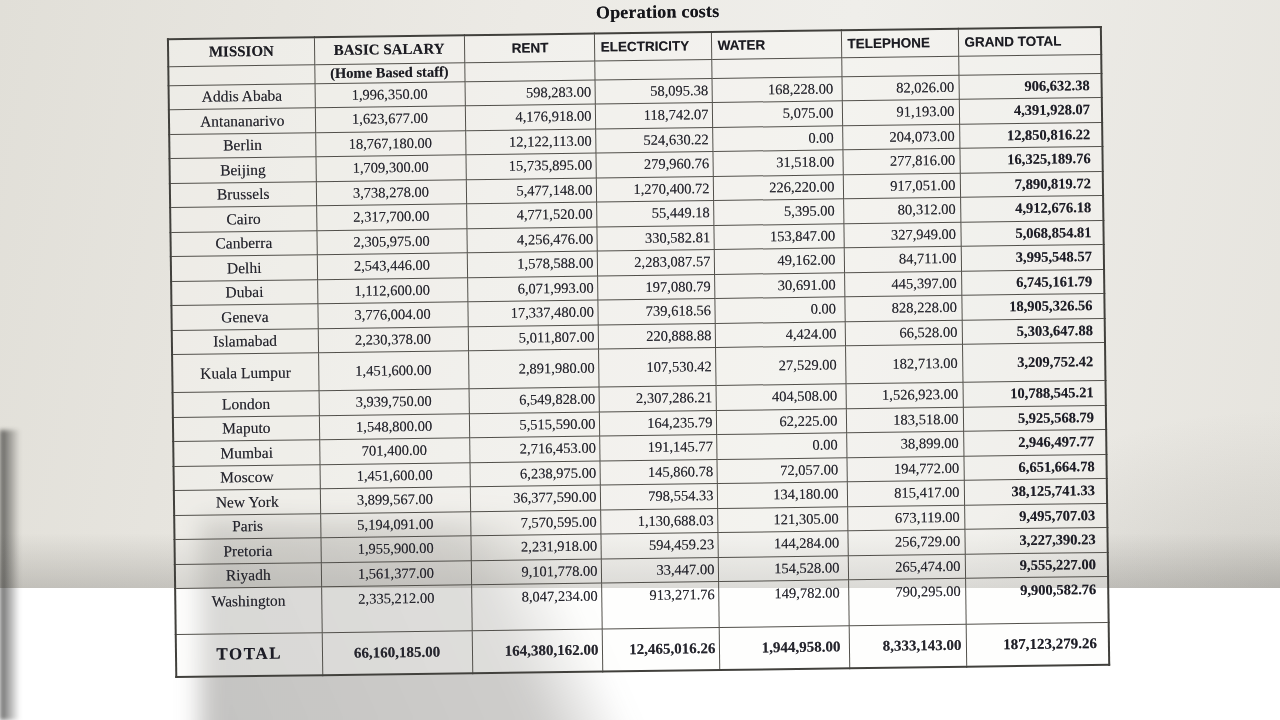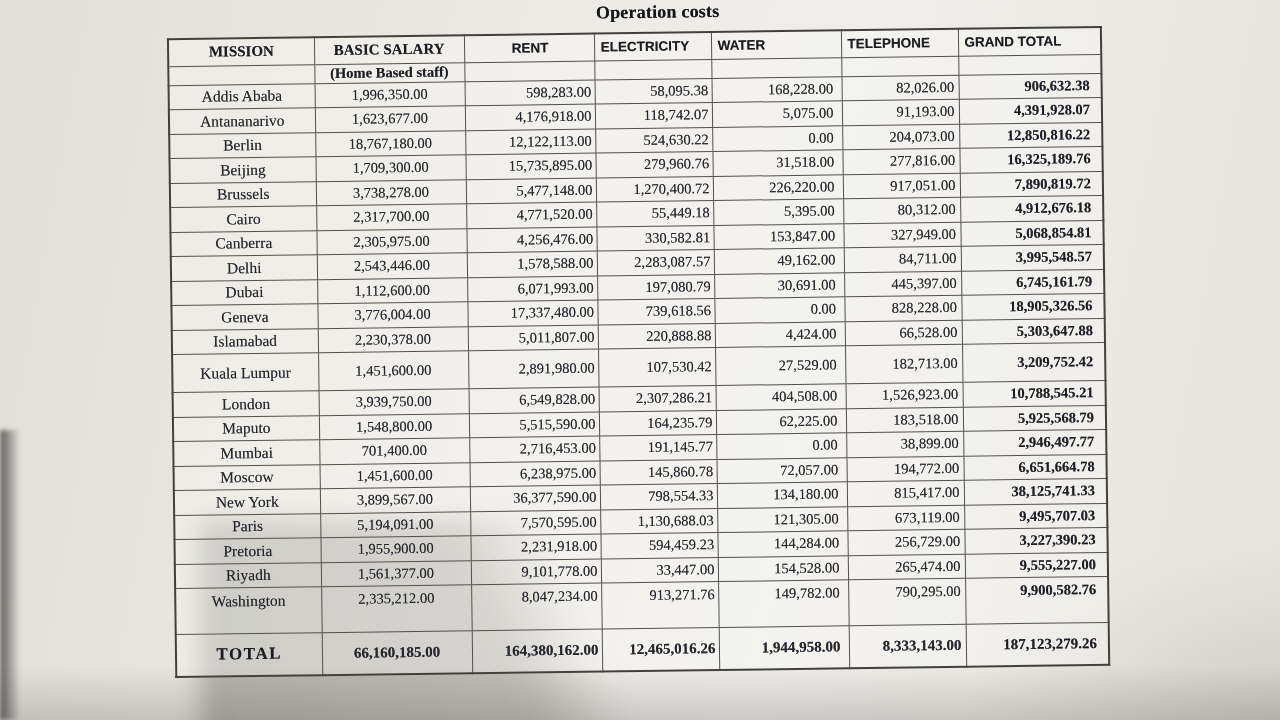--- a/index.html
+++ b/index.html
@@ -1,21 +1,21 @@
 <!DOCTYPE html>
 <html><head>
 <meta charset="utf-8">
 <style>
   html,body{margin:0;padding:0;}
   body{
     width:1280px;height:720px;overflow:hidden;
     font-family:"Liberation Serif", serif;
   }
   .photo{
-    position:relative;width:1280px;height:720px;
+    position:relative;width:1280px;height:588px;
     background:linear-gradient(100deg,#e1dfd8 0%,#eceae5 38%,#efeeea 62%,#e6e4de 100%);
   }
   
   .hand-shadow{
     position:absolute;left:200px;top:520px;width:660px;height:230px;
     background:linear-gradient(246deg, rgba(0,0,0,0) 42%, rgba(93,90,84,0.30) 54%, rgba(80,78,73,0.34) 100%);
     filter:blur(12px);pointer-events:none;
   }
   .edge-left-dark{
     position:absolute;left:0;top:430px;width:20px;height:290px;

